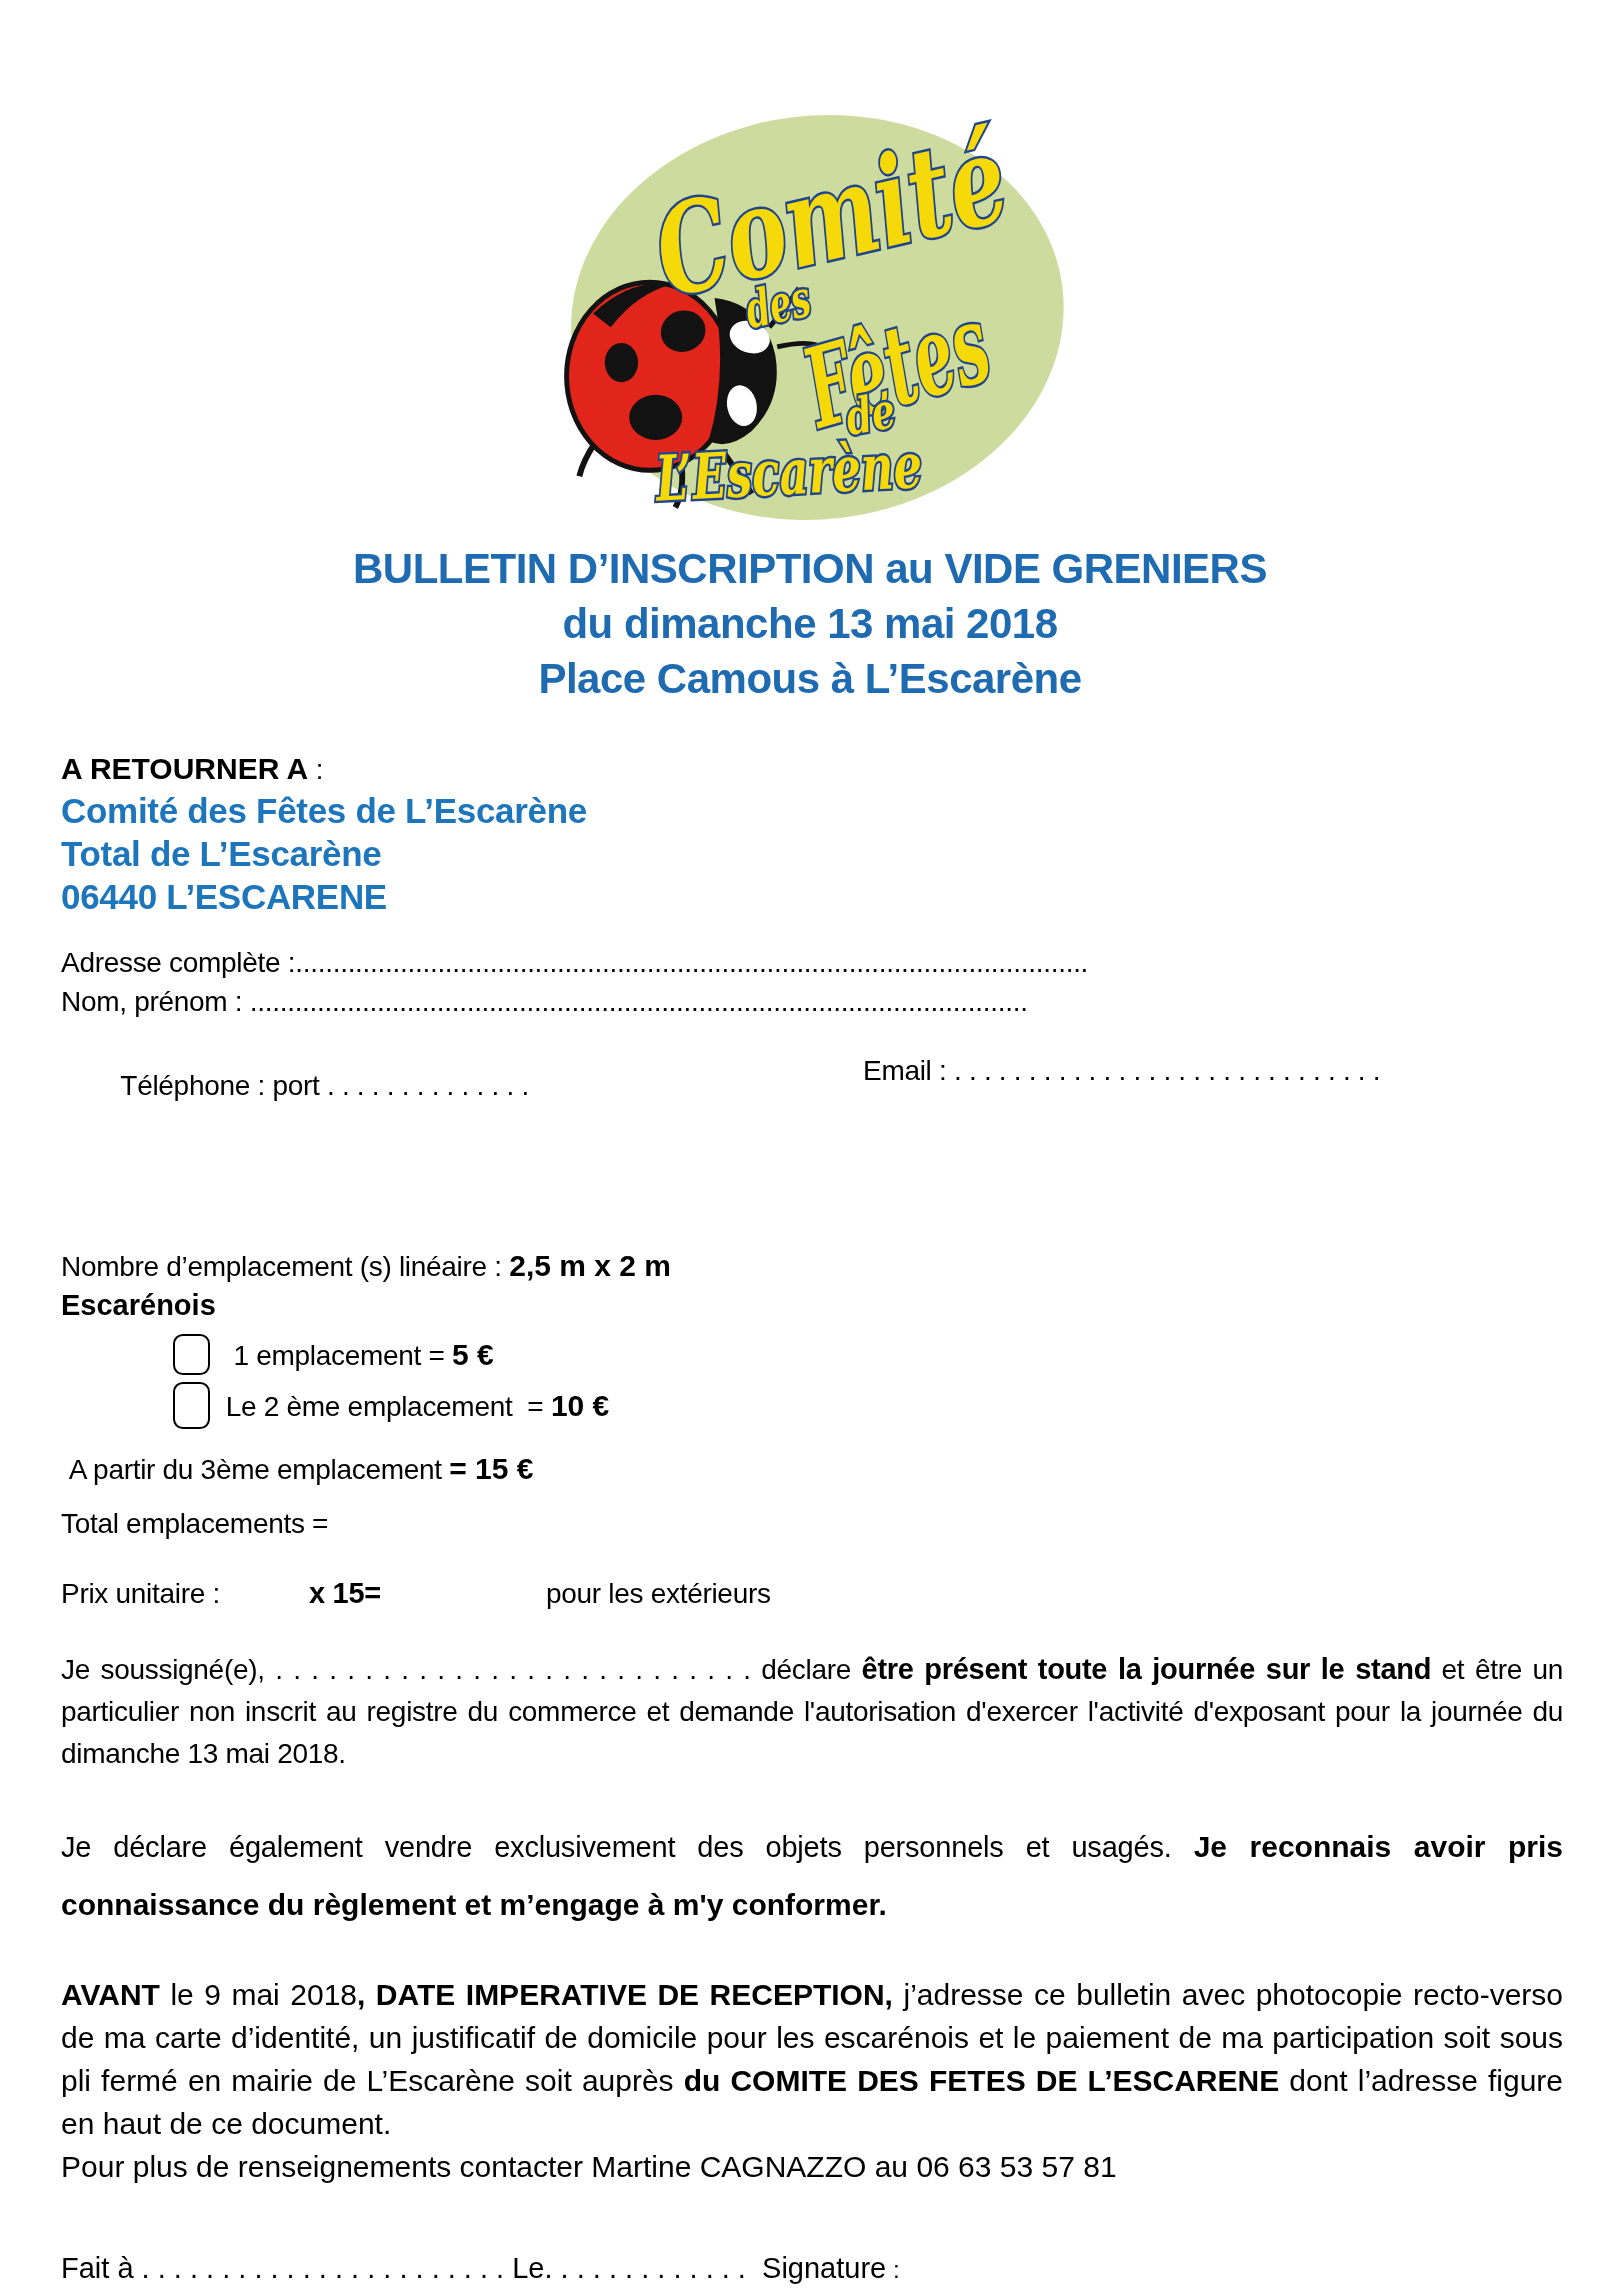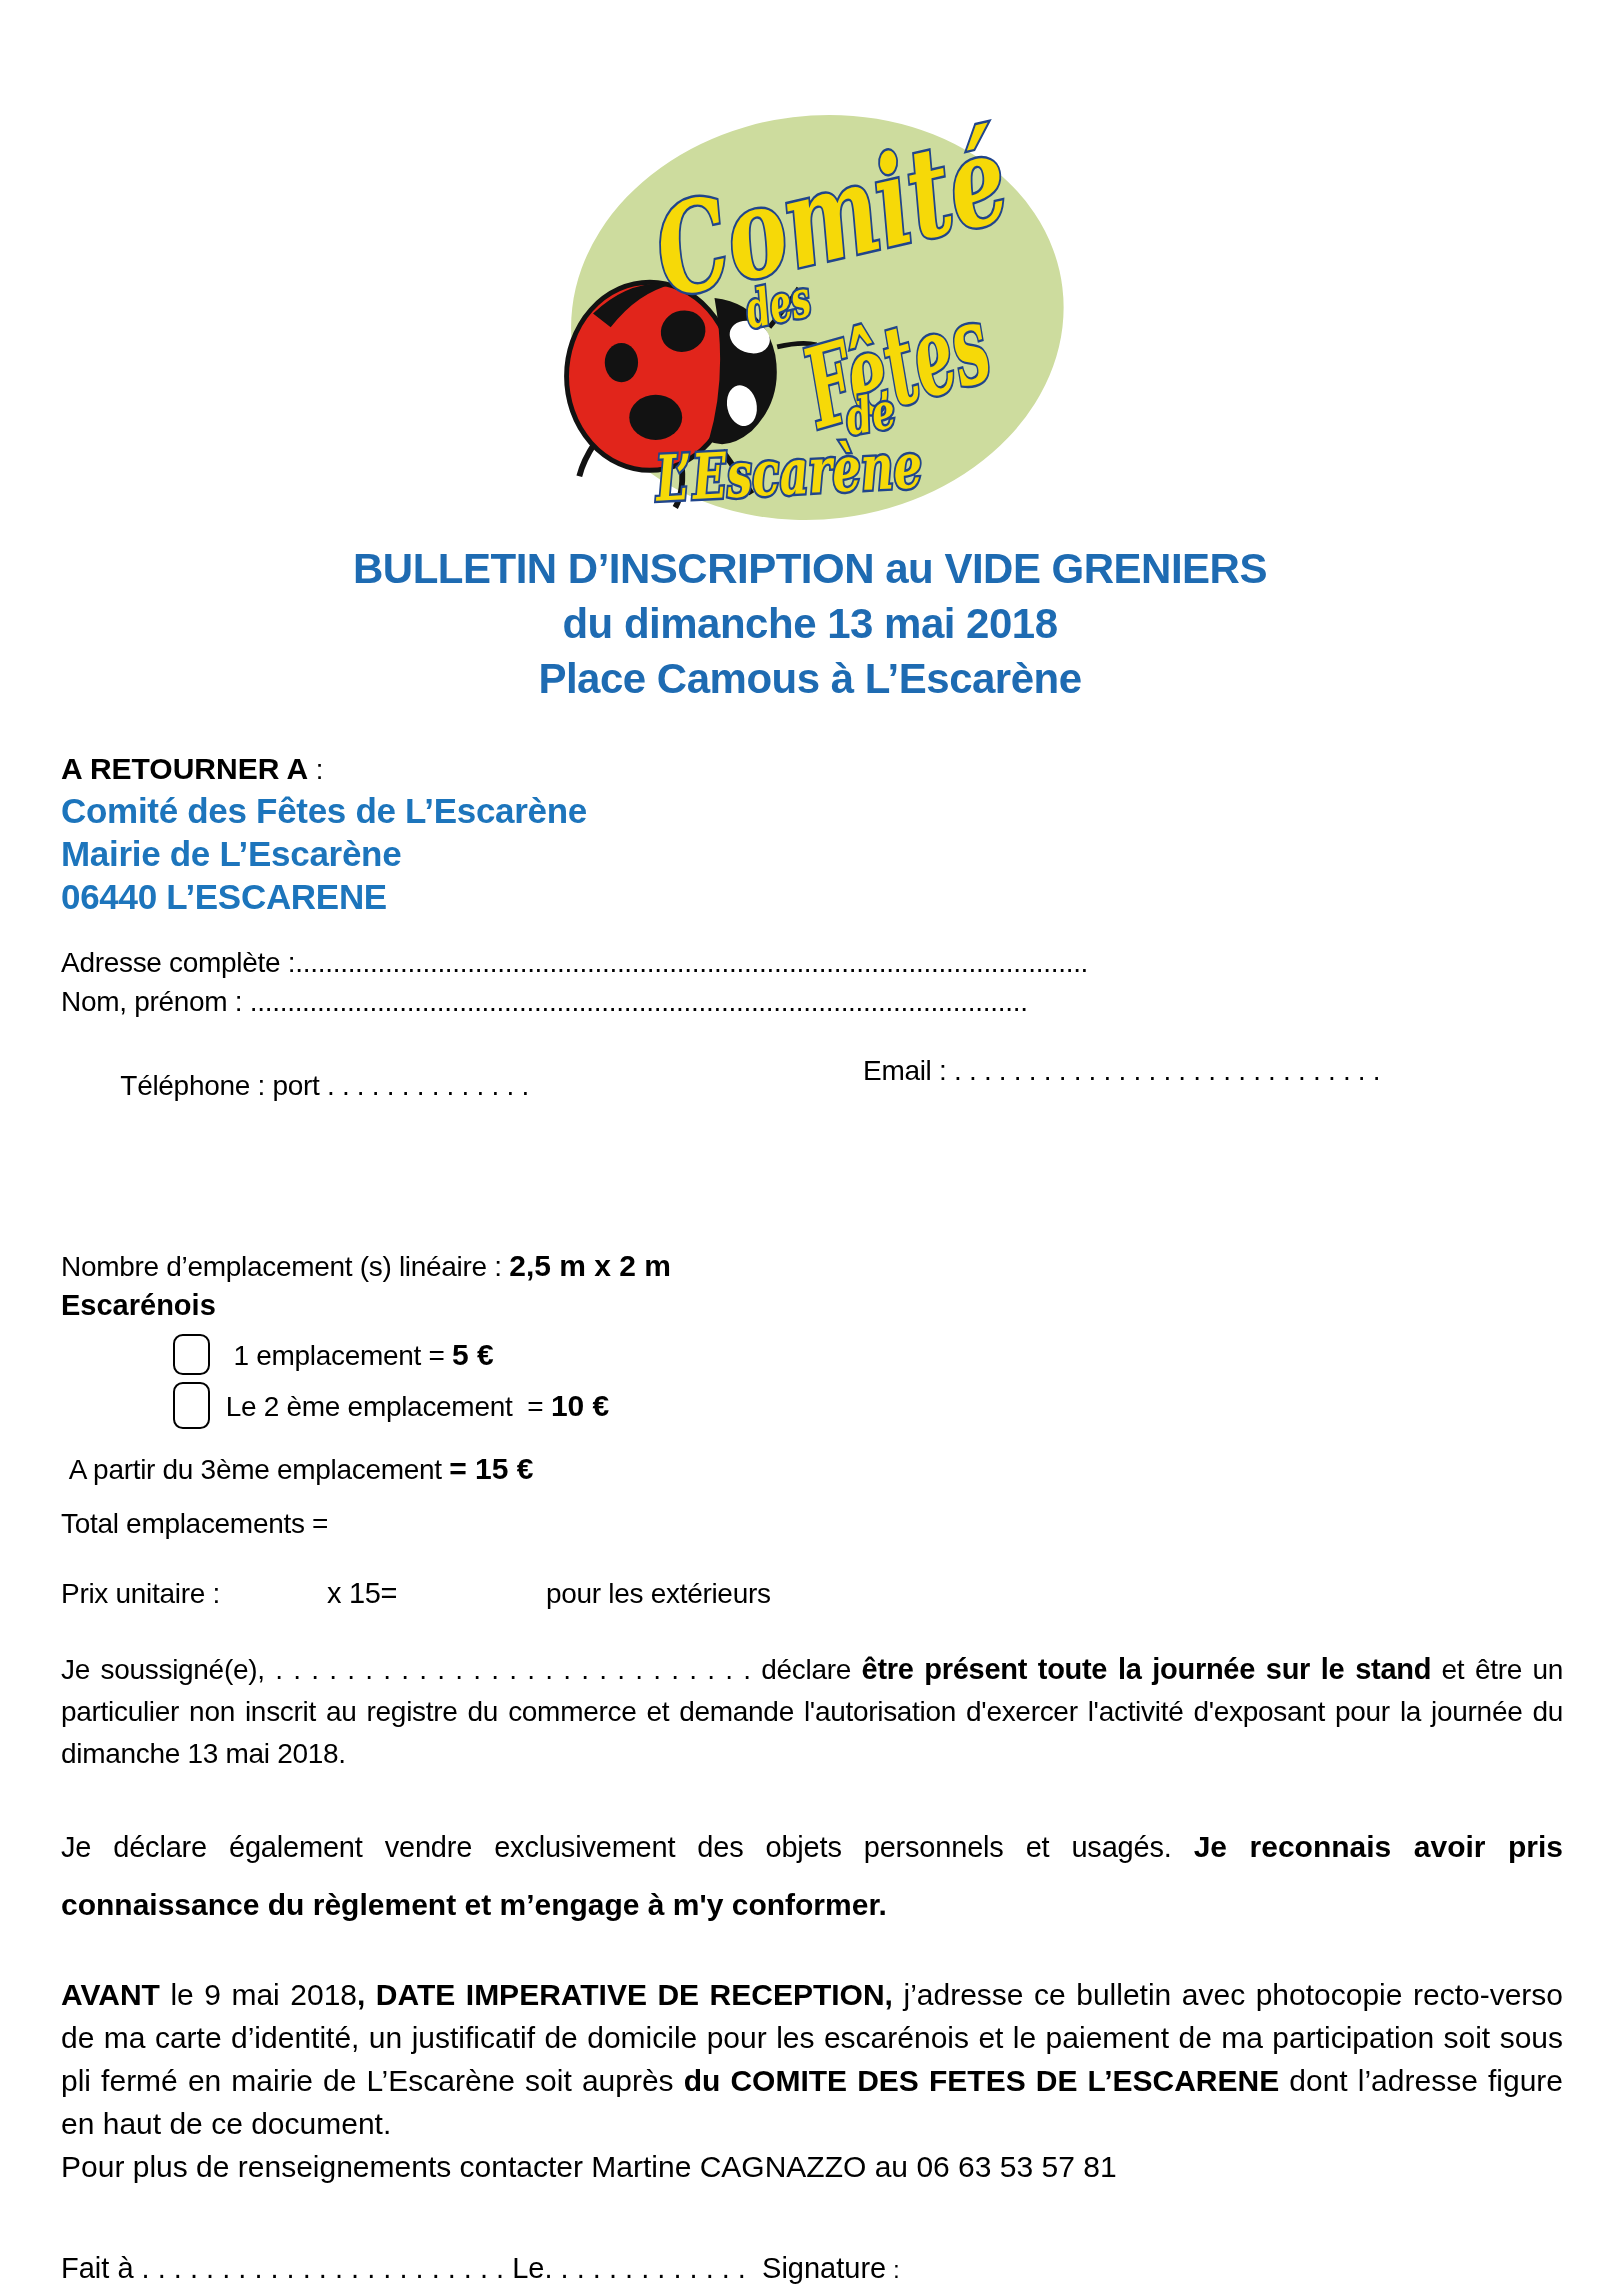--- a/index.html
+++ b/index.html
@@ -49,21 +49,21 @@
   .cb-row2 .cb { margin-right:7.8px; height:47px; }
   .cb-label { font-size:28px; letter-spacing:-0.3px; white-space:pre; }
   .cb-label b, .opt3 b { font-size:30px; letter-spacing:0; }
   .opt3 { margin-top:17.6px; margin-left:7.8px; font-size:28px; line-height:39px; letter-spacing:-0.3px; white-space:pre; }
   .total-line { margin-top:15.7px; font-size:28px; line-height:39px; letter-spacing:-0.3px; }
 
   
   .attention { margin-top:29px; }
   .att-head { font-size:29px; font-weight:bold; line-height:39px; letter-spacing:-0.6px; white-space:pre; }
   .att-price { position:relative; height:43px; font-size:28px; line-height:43px; letter-spacing:-0.3px; }
-  .att-price .mult { position:absolute; left:248px; font-weight:normal; font-size:29px;margin-left:18px; }
+  .att-price .mult { position:absolute; left:248px; font-weight:bold; font-size:29px; }
   .att-price .note { position:absolute; left:485px; }
 
   
   .para { text-align:justify; }
   .decl1 { margin-top:33px; font-size:28px; line-height:42px; letter-spacing:-0.3px; }
   .decl1 b { font-size:29px; }
   .decl2 { margin-top:43px; font-size:29px; line-height:57px; letter-spacing:-0.2px; }
   .decl2 b { font-size:30px; letter-spacing:0; }
   .mailing { margin-top:39px; font-size:30px; line-height:43px; }
   .contact-line { font-size:30px; line-height:43px; }
@@ -115,21 +115,21 @@
     <div class="t-line">BULLETIN D’INSCRIPTION au VIDE GRENIERS</div>
     <div class="t-line">du dimanche 13 mai 2018</div>
     <div class="t-line">Place Camous à L’Escarène</div>
   </div>
 
   <div class="content">
 
     <div class="return-block">
       <div class="ret-head"><b>A RETOURNER A</b><span class="colon"> :</span></div>
       <div class="ret-line">Comité des Fêtes de L’Escarène</div>
-      <div class="ret-line">Mairie de L’Escarène</div>
+      <div class="ret-line">Total de L’Escarène</div>
       <div class="ret-line">06440 L’ESCARENE</div>
     </div>
 
     <div class="fields">
       <div class="field-line"><span>Adresse complète :</span><span>..........................................................................................................</span></div>
       <div class="field-line"><span>Nom, prénom : </span><span>........................................................................................................</span></div>
       <div class="field-line phone-line">
         <span>Téléphone : port</span><span> . . . . . . . . . . . . . .</span>
         <span class="email-part"><span>Email :</span><span> . . . . . . . . . . . . . . . . . . . . . . . . . . . . .</span></span>
       </div>

